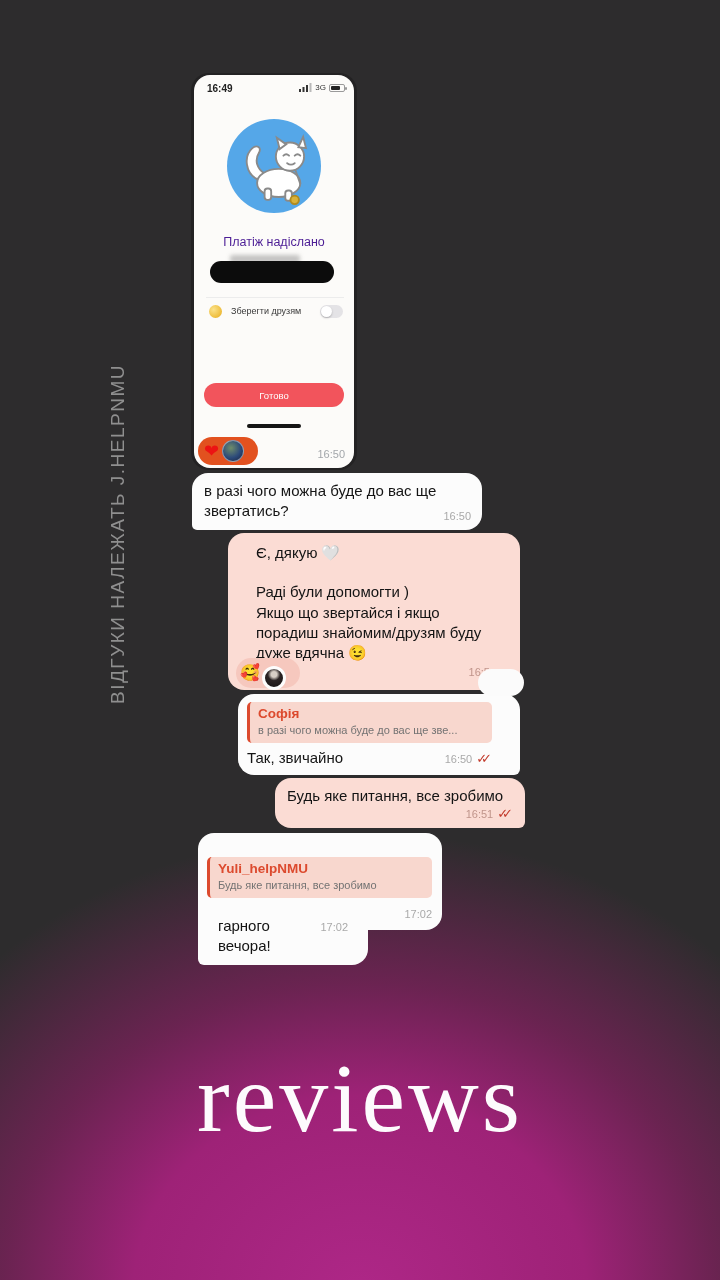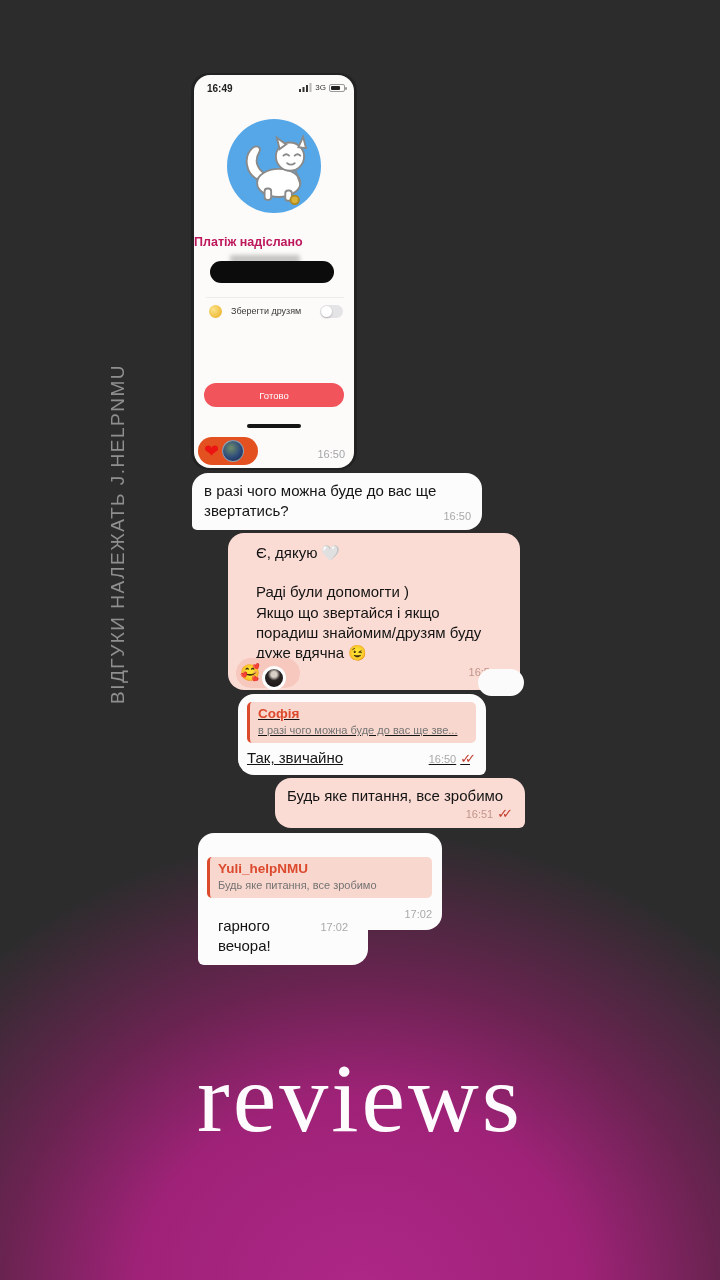--- a/index.html
+++ b/index.html
@@ -27,22 +27,22 @@
   .screen { position:absolute; left:3px; right:3px; top:2px; bottom:2px;
     background:#fcfbf9; border-radius:16px; overflow:visible; }
   .sb-time { position:absolute; left:13px; top:8px; font-size:10px; font-weight:bold; color:#222;text-align:right; }
   .sb-right { position:absolute; right:9px; top:8px; display:flex; align-items:center; gap:3px; }
   .sb-net { font-size:8px; color:#333; }
   .battery { width:16px; height:8px; border:1px solid #9a9a9a; border-radius:2px; position:relative; }
   .battery::before { content:""; position:absolute; left:1px; top:1px; bottom:1px; width:9px; background:#222; border-radius:1px; }
   .battery::after { content:""; position:absolute; right:-3px; top:2px; width:2px; height:3px; background:#9a9a9a; border-radius:1px; }
   .cat-circle { position:absolute; left:50%; top:44px; transform:translateX(-50%);
     width:94px; height:94px; border-radius:50%; background:#55a7e8; overflow:hidden; }
-  .pay-title { position:absolute; top:160px; left:0; right:0; text-align:left;
-    font-size:12.5px; font-weight:bold; color:#be185d; }
+  .pay-title { position:absolute; top:160px; left:0; right:0; text-align:center;
+    font-size:12.5px; font-weight:normal; color:#4c1d95; }
   .redact-smudge { position:absolute; left:36px; top:180px; width:70px; height:8px;
     background:rgba(90,90,90,.35); filter:blur(2px); border-radius:3px; }
   .redact { position:absolute; left:16px; top:186px; width:124px; height:22px;
     background:#0c0c0c; border-radius:12px; }
   .divider { position:absolute; left:12px; right:10px; top:222px; height:1px; background:#ececec; }
   .save-row { position:absolute; left:15px; right:11px; top:227px; height:18px;
     display:flex; align-items:center; }
   .coin { width:13px; height:13px; border-radius:50%;
     background:radial-gradient(circle at 35% 35%, #fbe28a, #eebc3a 70%, #cf9a22); }
   .save-label { font-size:9px; color:#3a3a3a; margin-left:9px; }
@@ -86,22 +86,22 @@
     background:radial-gradient(circle at 50% 30%, #d8cfc6 18%, #2b2424 40%, #151111);
     border:3px solid #fdfdfd; }
 
   .quote { border-left:3px solid #dc4a2e; background:#f8d7ce; border-radius:5px;
     padding:3px 8px 5px 8px; margin-bottom:5px; overflow:hidden; }
   .quote .qname { font-size:13.5px; font-weight:bold; color:#dc4a2e; }
   .quote .qtext { font-size:11px; color:#737373; white-space:nowrap; overflow:hidden; }
   .meta-row { display:flex; align-items:baseline; }
   .meta-row .time { margin-left:auto; }
 
-  .b3 { left:238px; top:694px; width:248px; padding:8px 10px 7px 9px; z-index:3;
-    border-bottom-right-radius:6px;text-decoration:underline; }
+  .b3 { left:238px; top:694px; width:282px; padding:8px 28px 7px 9px; z-index:3;
+    border-bottom-right-radius:6px; }
   .b4 { left:275px; top:778px; width:250px; padding:8px 12px 5px 12px; z-index:2;
     border-bottom-right-radius:6px; }
   .b4 .meta-row { justify-content:flex-end; margin-top:-1px; }
   .b5 { left:198px; top:833px; width:244px; padding:24px 10px 7px 9px; z-index:2;
     border-bottom-left-radius:6px; }
   .b6 { left:198px; top:908px; width:170px; padding:8px 20px; z-index:2;
     border-bottom-left-radius:6px; display:flex; align-items:baseline; }
   .b6 .time { margin-left:10px; }
 
   

